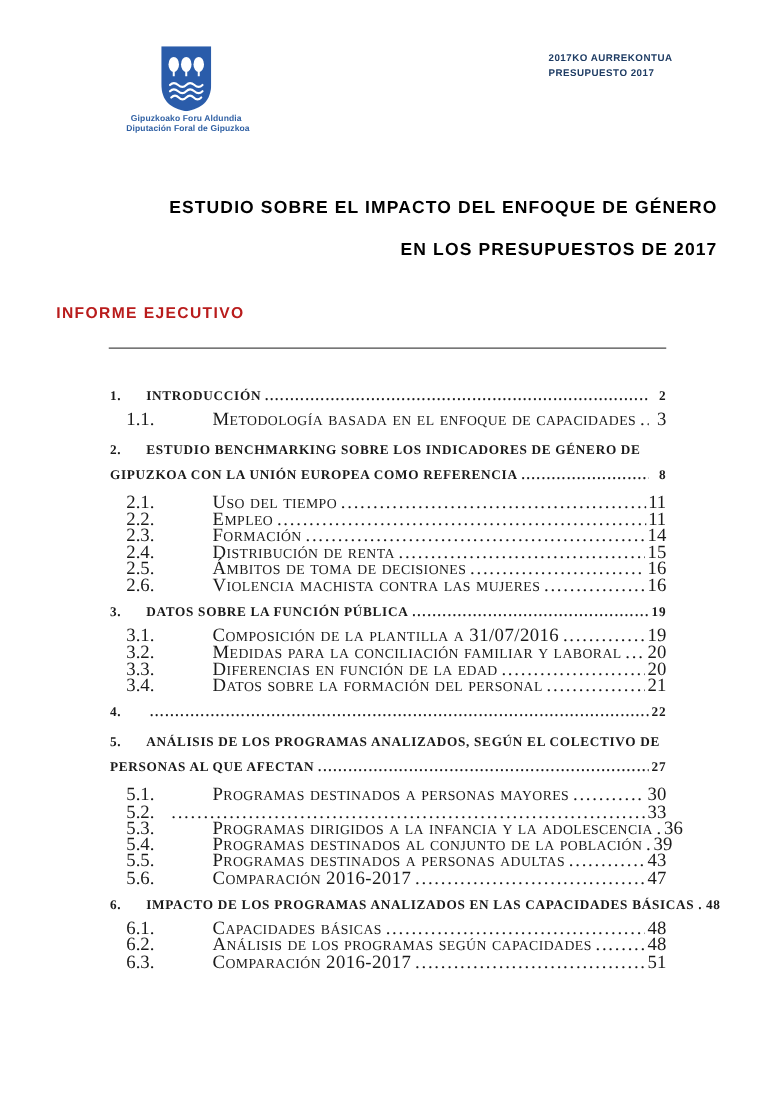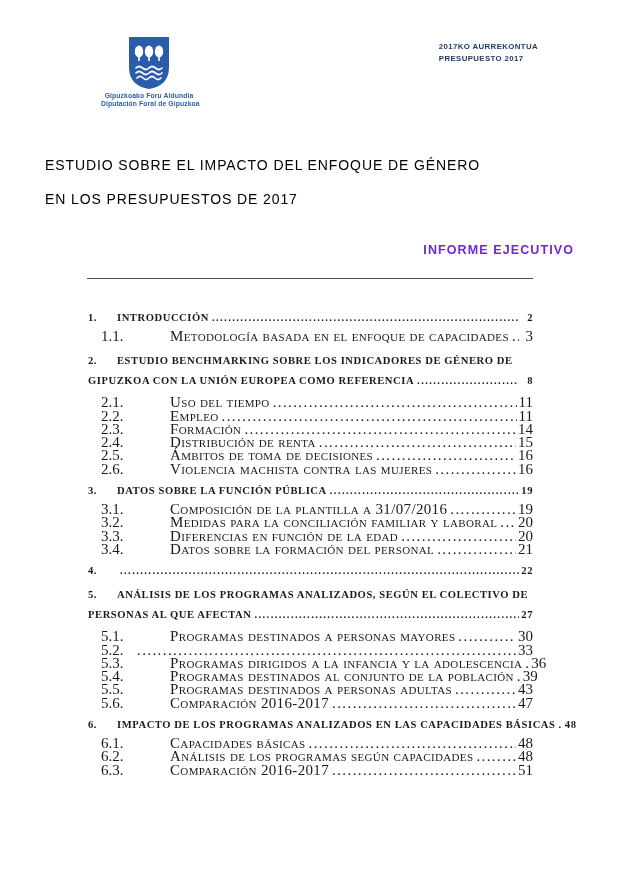--- a/index.html
+++ b/index.html
@@ -16,28 +16,28 @@
   .org-names{font-family:"Liberation Sans",sans-serif;font-weight:bold;
     font-size:6.8px;line-height:8.2px;color:#2E5FA3;letter-spacing:0.1px;white-space:nowrap;}
   .header-right{
     position:absolute;right:81px;top:41px;
     font-family:"Liberation Sans",sans-serif;font-weight:bold;
     font-size:7.8px;line-height:11.5px;color:#1E3C64;letter-spacing:0.4px;
   }
 
   
   .doc-title{
-    position:absolute;left:45px;right:45px;top:148px;text-align:left;
-    font-family:"Liberation Sans",sans-serif;font-weight:normal;
+    position:absolute;left:45px;right:45px;top:148px;text-align:right;
+    font-family:"Liberation Sans",sans-serif;font-weight:bold;
     font-size:14px;letter-spacing:0.9px;line-height:34px;color:#000;
   }
   .doc-subtitle{
-    position:absolute;left:45px;right:45px;top:243px;text-align:right;
+    position:absolute;left:45px;right:45px;top:243px;text-align:left;
     font-family:"Liberation Sans",sans-serif;font-weight:bold;
-    font-size:12.5px;letter-spacing:1.1px;color:#6d28d9;
+    font-size:12.5px;letter-spacing:1.1px;color:#b91c1c;
   }
   .title-rule{
     position:absolute;left:87px;right:86px;top:278px;height:0;
     border-top:1.4px solid #4a4a4a;
   }
 
   
   .toc{position:absolute;left:88px;top:303px;width:445px;}
   .toc-row{display:flex;align-items:baseline;}
   .toc-row .num{flex:0 0 auto;}

